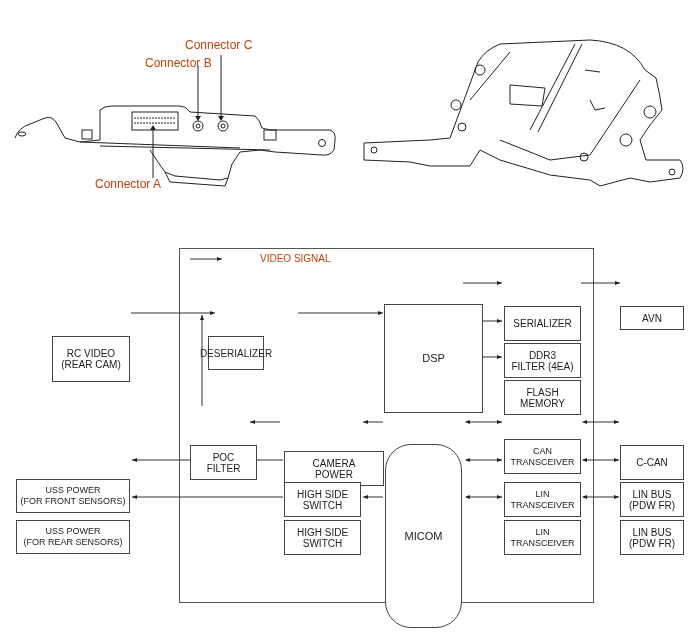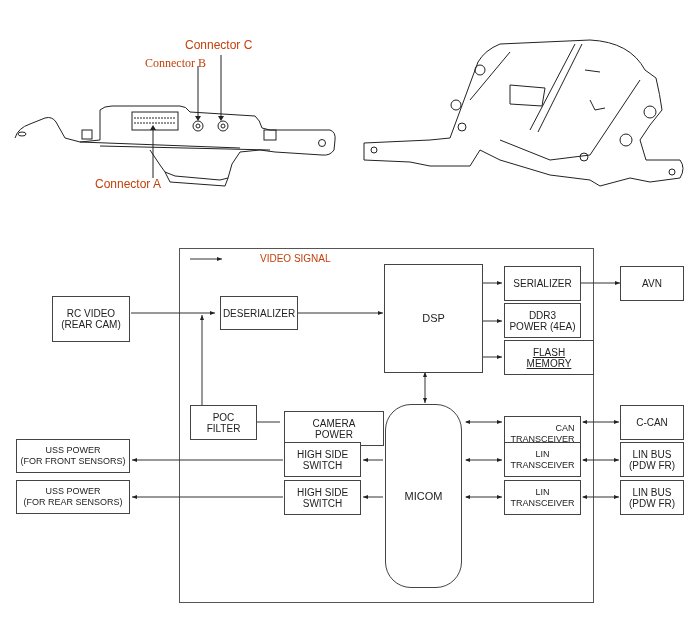--- a/index.html
+++ b/index.html
@@ -1,18 +1,18 @@
 <!DOCTYPE html>
 <html><head>
 <meta charset="utf-8">
 <style>
   html, body { margin: 0; padding: 0; background: #ffffff; }
   body { width: 700px; height: 641px; position: relative; overflow: hidden; font-family: "Liberation Sans", sans-serif; color: #222; }
   .abs { position: absolute; }
-  .box { position: absolute; border: 1px solid #444; background: #fff; box-sizing: border-box; display: flex; align-items: center; justify-content: center; text-align: center; font-size: 10px; line-height: 11px; color: #222; white-space: pre-line; }
+  .box { position: absolute; border: 1px solid #444; background: #fff; box-sizing: border-box; display: flex; align-items: center; justify-content: center; text-align: center; font-size: 10px; line-height: 11px; color: #222; white-space: pre-line; margin-top: 40px; }
   .box.big { font-size: 11px; }
   .label { position: absolute; font-size: 12px; color: #c2410c; white-space: nowrap; }
   svg.wires { position: absolute; left: 0; top: 0; }
   .outer { position: absolute; border: 1px solid #555; box-sizing: border-box; }
 </style>
 </head>
 <body>
 
 <svg class="abs" style="left:0;top:0" width="350" height="200" viewBox="0 0 350 200">
   <g fill="none" stroke="#222" stroke-width="1">
@@ -44,21 +44,21 @@
     <line x1="221" y1="55" x2="221" y2="118"></line>
     <line x1="153" y1="178" x2="153" y2="128"></line>
   </g>
   <g fill="#222">
     <path d="M195,116 L201,116 L198,121 Z"></path>
     <path d="M218,116 L224,116 L221,121 Z"></path>
     <path d="M150,130 L156,130 L153,125 Z"></path>
   </g>
 </svg>
 <div class="label" style="left:185px;top:38px;">Connector C</div>
-<div class="label" style="left:145px;top:56px;font-family:Liberation Serif, serif;">Connector B</div>
+<div class="label" style="left:145px;top:56px;">Connector B</div>
 <div class="label" style="left:95px;top:177px;">Connector A</div>
 
 <svg class="abs" style="left:350px;top:0" width="350" height="200" viewBox="0 0 350 200">
   <g fill="none" stroke="#222" stroke-width="1">
     <path d="M14,143 L80,140 L100,138 L128,62 Q135,50 150,44 L240,40 Q280,42 295,70 L306,78 Q310,95 312,110 L300,125 L290,140 L296,160 L330,160 Q336,168 330,178 L300,182 L280,178 L250,186 L240,180 L200,175 L150,160 L130,150 L120,166 L80,166 L60,162 L14,160 Z"></path>
     <path d="M120,100 L160,52"></path>
     <path d="M150,140 L200,160 L240,155 L290,80"></path>
     <path d="M180,130 L225,44"></path>
     <path d="M188,132 L232,44"></path>
     <path d="M160,85 L195,88 L192,106 L160,104 Z"></path>
@@ -129,41 +129,41 @@
     <line x1="583" y1="460" x2="619" y2="460" marker-start="url(#ahs)" marker-end="url(#ah)"></line>
 
     <line x1="583" y1="497" x2="619" y2="497" marker-start="url(#ahs)" marker-end="url(#ah)"></line>
   </g>
 </svg>
 
 <div class="label" style="left:228px;top:253px;font-size:10px;margin-left:32px;">VIDEO SIGNAL</div>
 
 <div class="box" style="left:52px;top:296px;width:78px;height:46px;">RC VIDEO
 (REAR CAM)</div>
-<div class="box" style="left:220px;top:296px;width:78px;height:34px;">DESERIALIZER</div>
+<div class="box" style="left:208px;top:296px;width:56px;height:34px;">DESERIALIZER</div>
 <div class="box big" style="left:384px;top:264px;width:99px;height:109px;">DSP</div>
 <div class="box" style="left:504px;top:266px;width:77px;height:35px;">SERIALIZER</div>
-<div class="box" style="left:620px;top:266px;width:64px;height:35px;">AVN</div>
+<div class="box" style="left:620px;top:266px;width:64px;height:24px;">AVN</div>
 <div class="box" style="left:504px;top:303px;width:77px;height:35px;">DDR3
-POWER (4EA)</div>
-<div class="box" style="left:504px;top:340px;width:90px;height:35px;text-decoration:underline;">FLASH
+FILTER (4EA)</div>
+<div class="box" style="left:504px;top:340px;width:77px;height:35px;">FLASH
 MEMORY</div>
 
 <div class="box" style="left:190px;top:405px;width:67px;height:35px;">POC
 FILTER</div>
 <div class="box" style="left:284px;top:411px;width:100px;height:35px;">CAMERA
 POWER</div>
 <div class="box" style="left:284px;top:442px;width:77px;height:35px;">HIGH SIDE
 SWITCH</div>
 <div class="box" style="left:284px;top:480px;width:77px;height:35px;">HIGH SIDE
 SWITCH</div>
 
 <div class="box big" style="left:385px;top:404px;width:77px;height:184px;border-radius:26px;">MICOM</div>
 
-<div class="box" style="left:504px;top:416px;width:77px;height:35px;font-size:9px;text-align:right;">CAN
+<div class="box" style="left:504px;top:399px;width:77px;height:35px;font-size:9px;">CAN
 TRANSCEIVER</div>
 <div class="box" style="left:504px;top:442px;width:77px;height:35px;font-size:9px;">LIN
 TRANSCEIVER</div>
 <div class="box" style="left:504px;top:480px;width:77px;height:35px;font-size:9px;">LIN
 TRANSCEIVER</div>
 
 <div class="box" style="left:620px;top:405px;width:64px;height:35px;">C-CAN</div>
 <div class="box" style="left:620px;top:442px;width:64px;height:35px;">LIN BUS
 (PDW FR)</div>
 <div class="box" style="left:620px;top:480px;width:64px;height:35px;">LIN BUS

